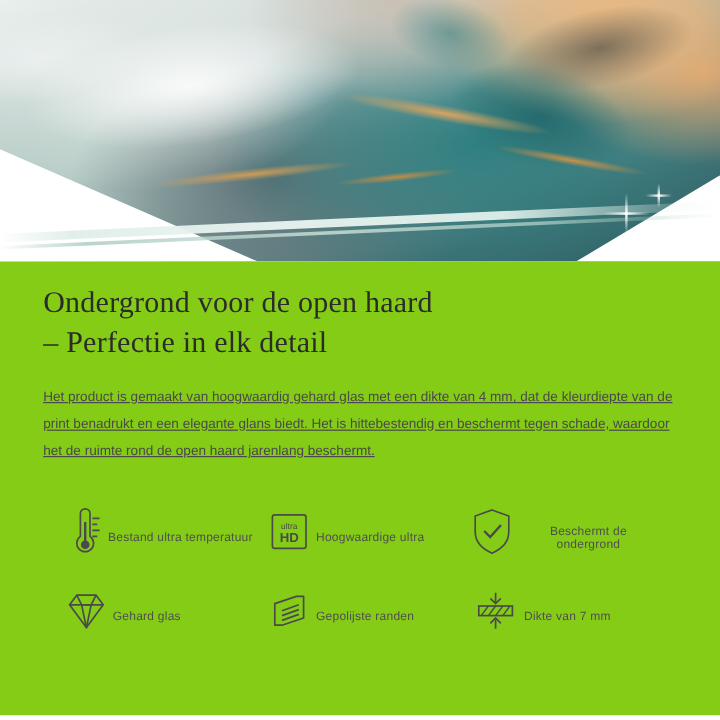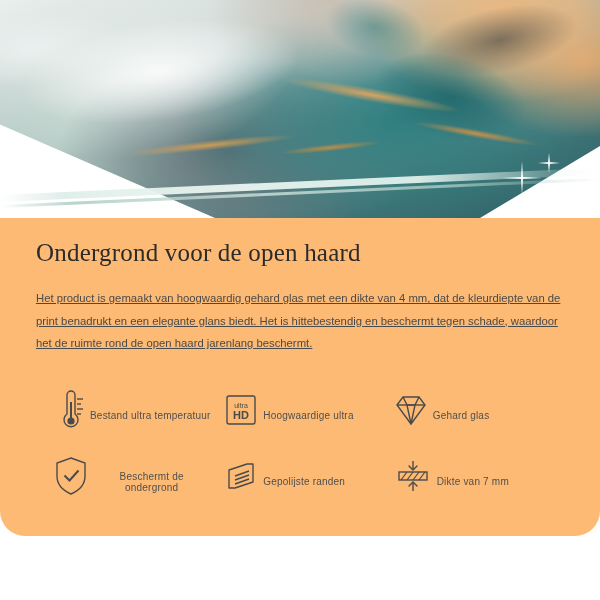--- a/index.html
+++ b/index.html
@@ -9,23 +9,22 @@
   body {
     width: 600px;
     height: 600px;
     background: #ffffff;
     font-family: "Liberation Sans", sans-serif;
     overflow: hidden;
   }
   .page {
     position: relative;
     width: 600px;
-    height: 536px;
-    background: #fdba74;
-    border-radius: 25px;
+    height: 596px;
+    background: #84cc16;
   }
 
   
   .hero {
     position: relative;
     width: 600px;
     height: 218px;
     overflow: hidden;
     background: #ffffff;
   }
@@ -243,20 +242,21 @@
       <div class="edge-line"></div>
       <div class="edge-line2"></div>
       <div class="sparkle"></div>
       <div class="sparkle small"></div>
     </div>
   </div>
 
   <div class="content">
     <h1 class="headline">
       <span>Ondergrond voor de open haard</span>
+      <span class="l2">– Perfectie in elk detail</span>
     </h1>
 
     <p class="body-copy">Het product is gemaakt van hoogwaardig gehard glas met een dikte van 4 mm, dat de kleurdiepte van de print benadrukt en een elegante glans biedt. Het is hittebestendig en beschermt tegen schade, waardoor het de ruimte rond de open haard jarenlang beschermt.</p>
 
     <div class="features">
 
       <div class="feature">
         <div class="feature-icon">
           <svg width="40" height="46" viewBox="0 0 40 46" fill="none" stroke="#4a4a4a" stroke-width="1.4">
             <path d="M17 8 a4 4 0 0 1 8 0 v19 a7 7 0 1 1 -8 0 z"></path>
@@ -277,39 +277,39 @@
             <rect x="8" y="8" width="28" height="28" rx="2" fill="none" stroke="#4a4a4a" stroke-width="1.4"></rect>
             <text x="22" y="20" text-anchor="middle" font-family="Liberation Sans, sans-serif" font-size="7" fill="#4a4a4a">ultra</text>
             <text x="22" y="31" text-anchor="middle" font-family="Liberation Sans, sans-serif" font-size="11" font-weight="bold" fill="#4a4a4a">HD</text>
           </svg>
         </div>
         <div class="feature-label">Hoogwaardige ultra</div>
       </div>
 
       <div class="feature">
         <div class="feature-icon">
+          <svg width="42" height="46" viewBox="0 0 42 46" fill="none" stroke="#4a4a4a" stroke-width="1.4">
+            <path d="M21 5 L35 10 v13 c0 10 -7 15 -14 18 c-7 -3 -14 -8 -14 -18 V10 z"></path>
+            <path d="M14.5 22.5 l5 5 l9 -10" stroke-width="2"></path>
+          </svg>
+        </div>
+        <div class="feature-label">Beschermt de ondergrond</div>
+      </div>
+
+      <div class="feature">
+        <div class="feature-icon">
           <svg width="44" height="44" viewBox="0 0 44 44" fill="none" stroke="#4a4a4a" stroke-width="1.4">
             <path d="M8 17 L14 9 H30 L36 17 L22 36 Z"></path>
             <path d="M8 17 H36"></path>
             <path d="M14 9 L18 17 L22 36"></path>
             <path d="M30 9 L26 17 L22 36"></path>
             <path d="M18 17 H26"></path>
           </svg>
         </div>
         <div class="feature-label">Gehard glas</div>
-      </div>
-
-      <div class="feature">
-        <div class="feature-icon">
-          <svg width="42" height="46" viewBox="0 0 42 46" fill="none" stroke="#4a4a4a" stroke-width="1.4">
-            <path d="M21 5 L35 10 v13 c0 10 -7 15 -14 18 c-7 -3 -14 -8 -14 -18 V10 z"></path>
-            <path d="M14.5 22.5 l5 5 l9 -10" stroke-width="2"></path>
-          </svg>
-        </div>
-        <div class="feature-label">Beschermt de ondergrond</div>
       </div>
 
       <div class="feature">
         <div class="feature-icon">
           <svg width="44" height="44" viewBox="0 0 44 44" fill="none" stroke="#4a4a4a" stroke-width="1.4">
             <path d="M10 34 V16 L28 10 H34 V28 L16 34 Z" stroke-linejoin="round"></path>
             <path d="M16 30 L30 25"></path>
             <path d="M16 26 L30 21"></path>
             <path d="M16 22 L30 17"></path>
           </svg>

